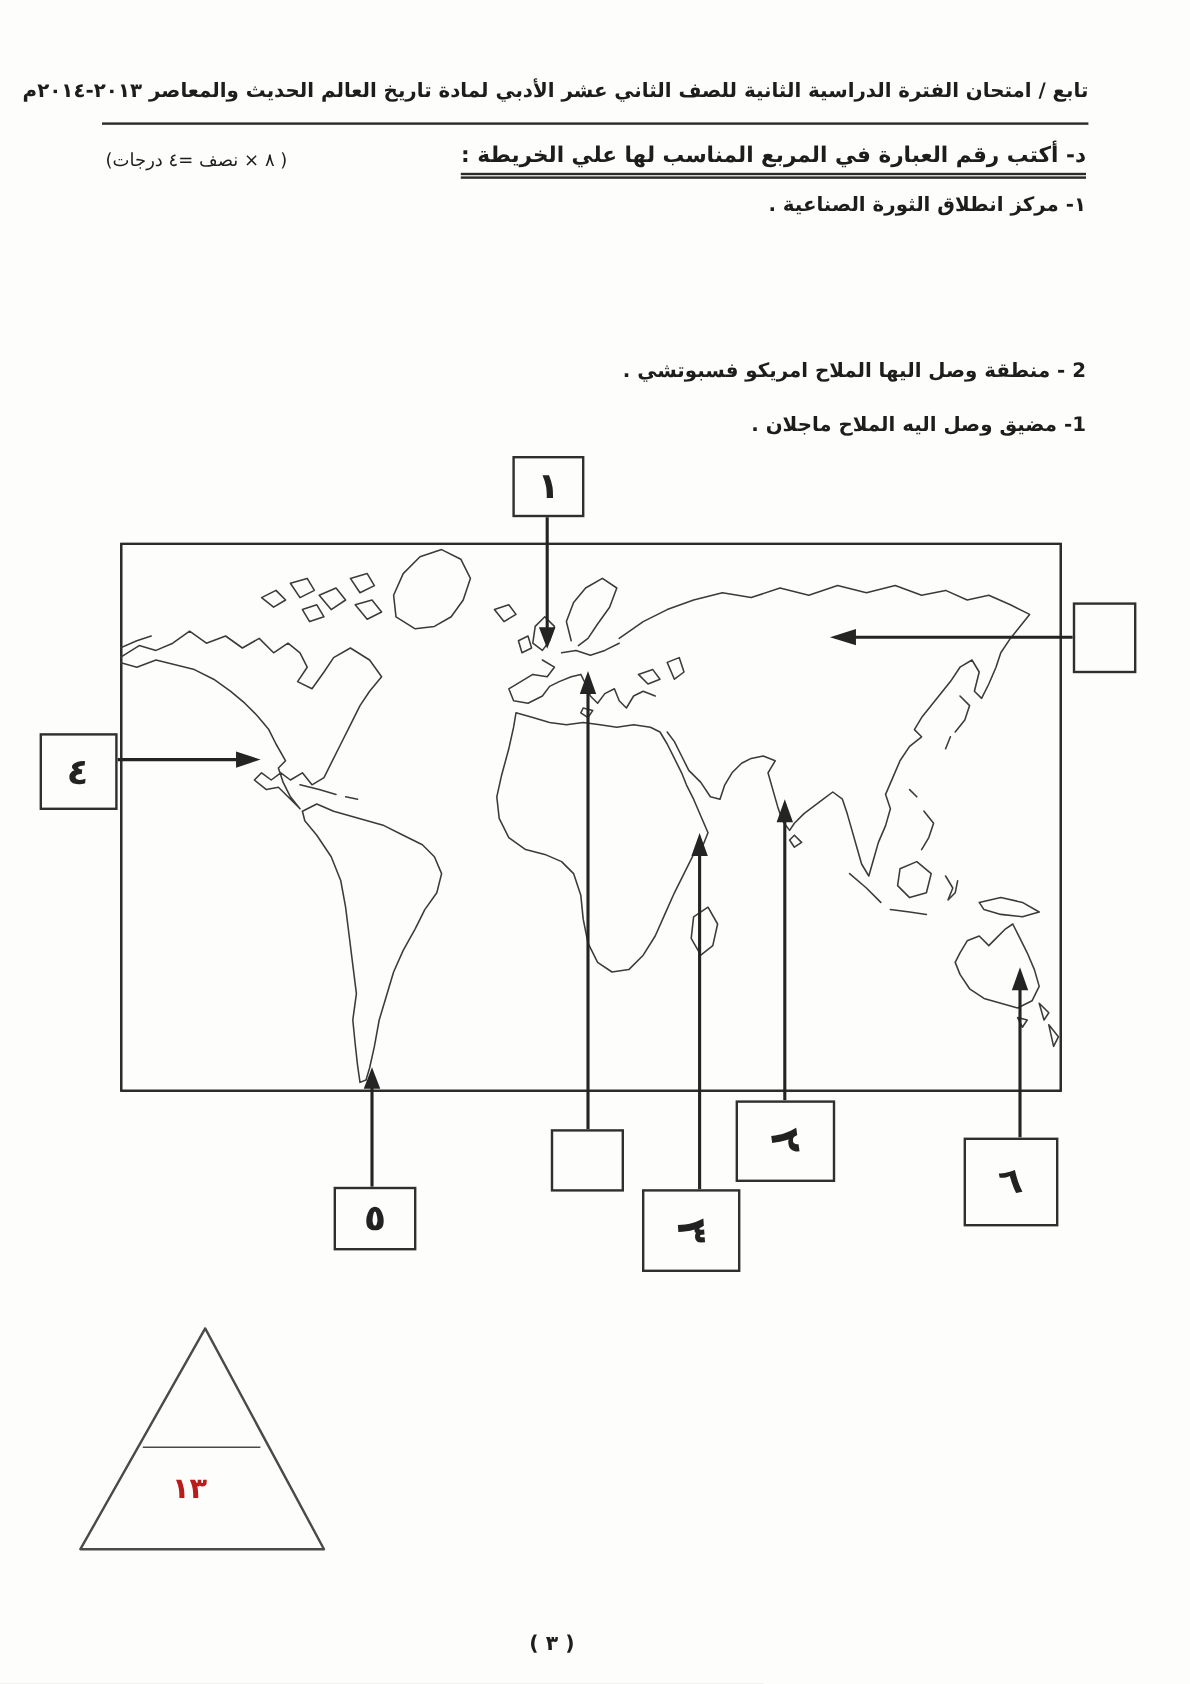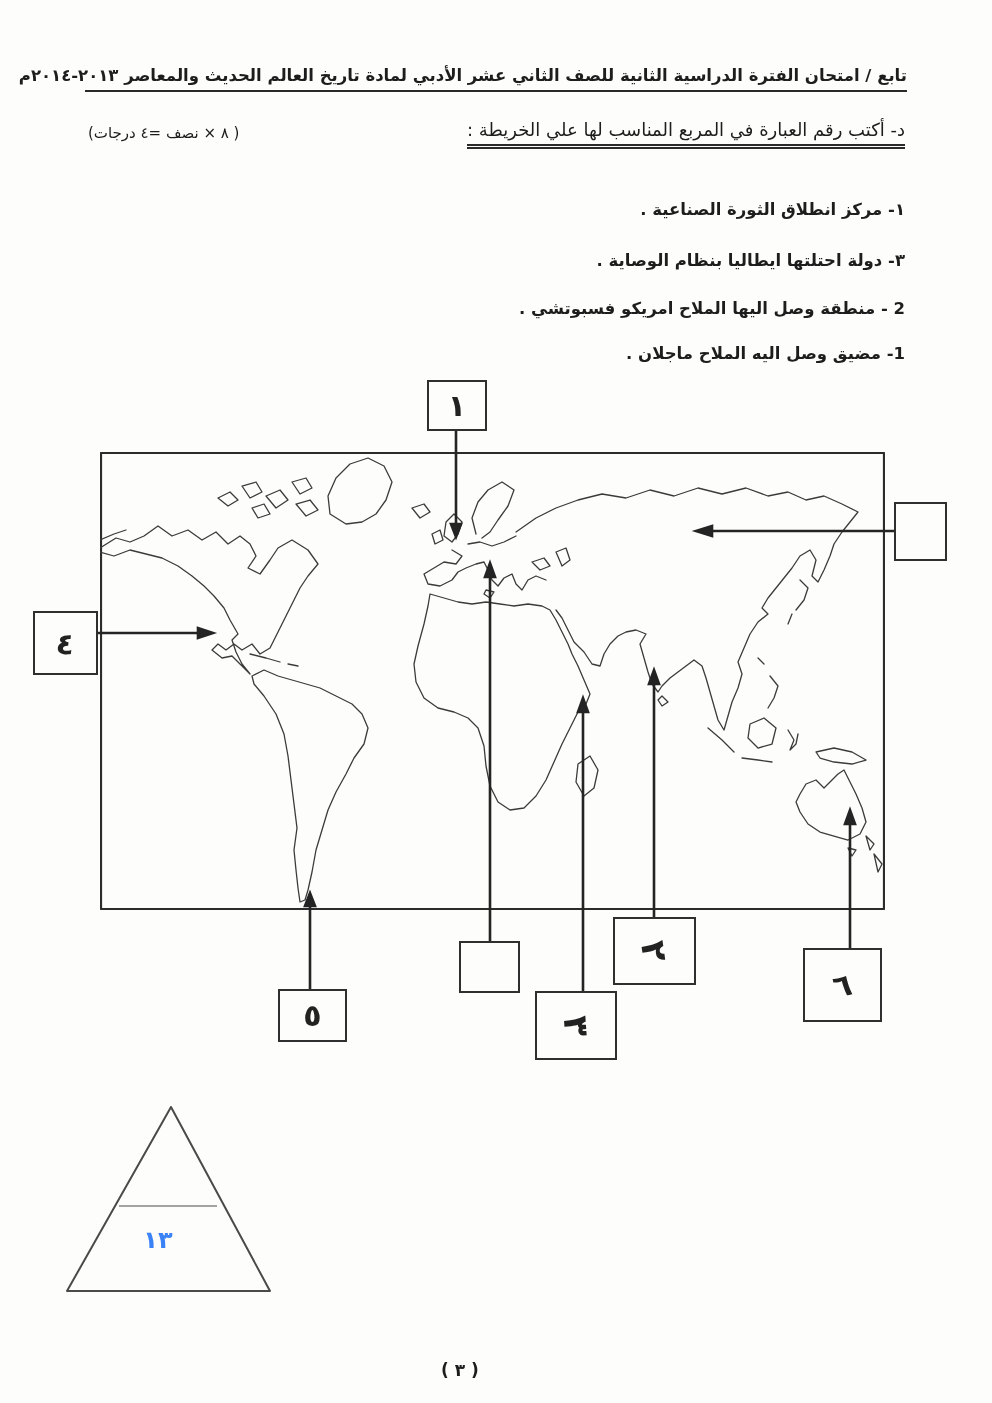--- a/index.html
+++ b/index.html
@@ -6,40 +6,40 @@
   .page{
     position:relative;width:992px;height:1403px;margin:0 auto;
     background:#fdfdfb;overflow:hidden;
     font-family:"DejaVu Sans",sans-serif;color:#1d1d1d;
   }
   .rtl{direction:rtl;unicode-bidi:embed;}
   
   .header-line{
     position:absolute;top:66px;left:85px;width:822px;
     font-size:16.5px;font-weight:600;text-align:right;
-    padding-bottom:5px;border-bottom:2px solid #2a2a2a;
+    padding-bottom:17px;border-bottom:2px solid #2a2a2a;
     white-space:nowrap;letter-spacing:0;
   }
   
   .q-title{
     position:absolute;top:119px;right:87px;
-    font-size:18px;font-weight:normal;text-align:center;
+    font-size:18px;font-weight:bold;text-align:center;
     padding-bottom:4px;border-bottom:5px double #2a2a2a;
     white-space:nowrap;
   }
   .marks-note{
     position:absolute;top:124px;left:88px;
     font-size:15px;font-weight:400;white-space:nowrap;
   }
   
   .stmt{
     position:absolute;right:87px;font-size:16.5px;font-weight:600;
     text-align:right;white-space:nowrap;
   }
-  #stmt-0{top:161px;margin-top:39px;}
+  #stmt-0{top:161px;}
   #stmt-1{top:203px;}
   #stmt-2{top:251px;}
   #stmt-3{top:299px;}
   #stmt-4{top:344px;}
   #stmt-5{top:391px;}
   
   .map-svg{position:absolute;left:100px;top:452px;}
   .overlay-svg{position:absolute;left:0;top:0;pointer-events:none;}
   
   .abox{
@@ -56,40 +56,39 @@
   #box-2{left:613px;top:917px;width:79px;height:64px;}
   #box-6{left:803px;top:948px;width:75px;height:70px;}
   #box-2 .glyph{transform:rotate(82deg);font-size:34px;}
   #box-3 .glyph{transform:rotate(86deg);font-size:34px;}
   #box-6 .glyph{transform:rotate(-12deg);}
   #box-4 .glyph{transform:rotate(6deg);}
   
   .pyramid-svg{position:absolute;left:50px;top:1093px;}
   .pyramid-value{
     position:absolute;left:118px;top:1226px;width:80px;
-    text-align:center;font-size:24px;font-weight:600;color:#3b82f6;
+    text-align:center;font-size:24px;font-weight:600;color:#b91c1c;
   }
   
   .page-number{
     position:absolute;left:400px;top:1360px;width:120px;
     text-align:center;font-size:17px;font-weight:600;
   }
 </style>
 </head>
 <body>
 
 <div class="page">
 
   <div class="header-line rtl">تابع / امتحان الفترة الدراسية الثانية للصف الثاني عشر الأدبي لمادة تاريخ العالم الحديث والمعاصر ٢٠١٣-٢٠١٤م</div>
 
   <div class="q-title rtl">د- أكتب رقم العبارة في المربع المناسب لها علي الخريطة :</div>
   <div class="marks-note rtl">( ٨ × نصف =٤ درجات)</div>
 
   <div class="stmt rtl" id="stmt-0">١- مركز انطلاق الثورة الصناعية .</div>
-  <div class="stmt rtl" id="stmt-2">٣- دولة احتلتها ايطاليا بنظام الوصاية .</div>
   <div class="stmt rtl" id="stmt-3">2 -  منطقة وصل اليها الملاح امريكو فسبوتشي .</div>
   <div class="stmt rtl" id="stmt-4">1- مضيق وصل اليه الملاح ماجلان  .</div>
 
   <svg class="map-svg" width="785" height="458" viewBox="0 0 785 458">
     <g fill="none" stroke="#3b3b3b" stroke-width="1.3" stroke-linejoin="round" stroke-linecap="round">
 
       <rect x="1" y="1" width="783" height="456" stroke="#2c2c2c" stroke-width="2.2"></rect>
 
       <path d="M0,96 L16,86 30,90 44,84 58,74 72,84 88,78 102,88 116,80 128,92 140,84 150,92 156,104 148,116 160,122 170,108 178,96 192,88 208,98 218,112 208,124 200,136 192,152 184,168 176,184 170,196 160,202 152,192 142,198 134,192 126,198 118,192 112,198 122,206 132,204 140,212 150,222 142,212 136,200 132,188 138,182 130,168 124,156 114,144 104,134 92,124 78,114 62,106 46,102 30,98 14,104 0,100"></path>
       <path d="M0,88 L14,82 26,78"></path>

